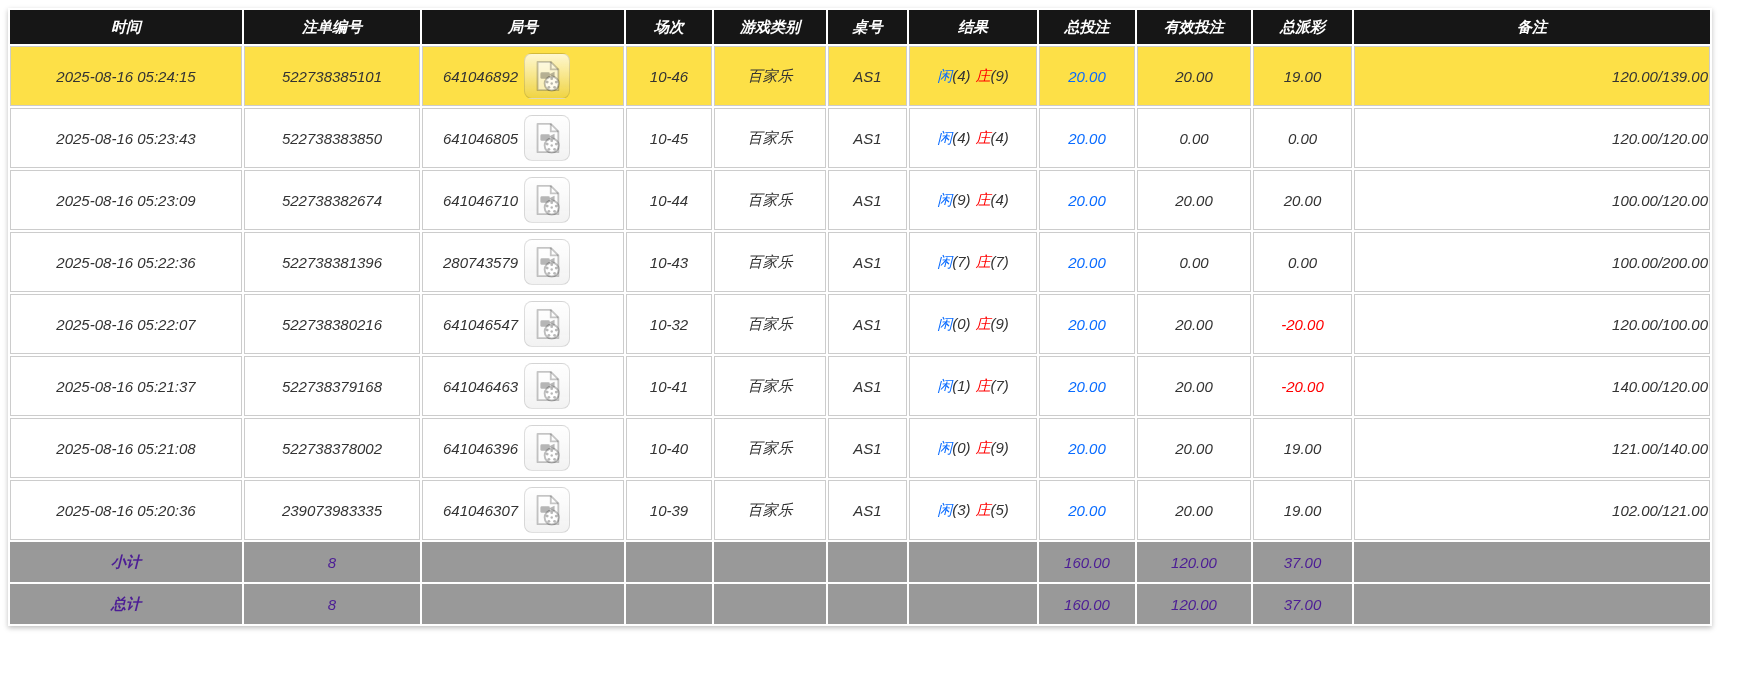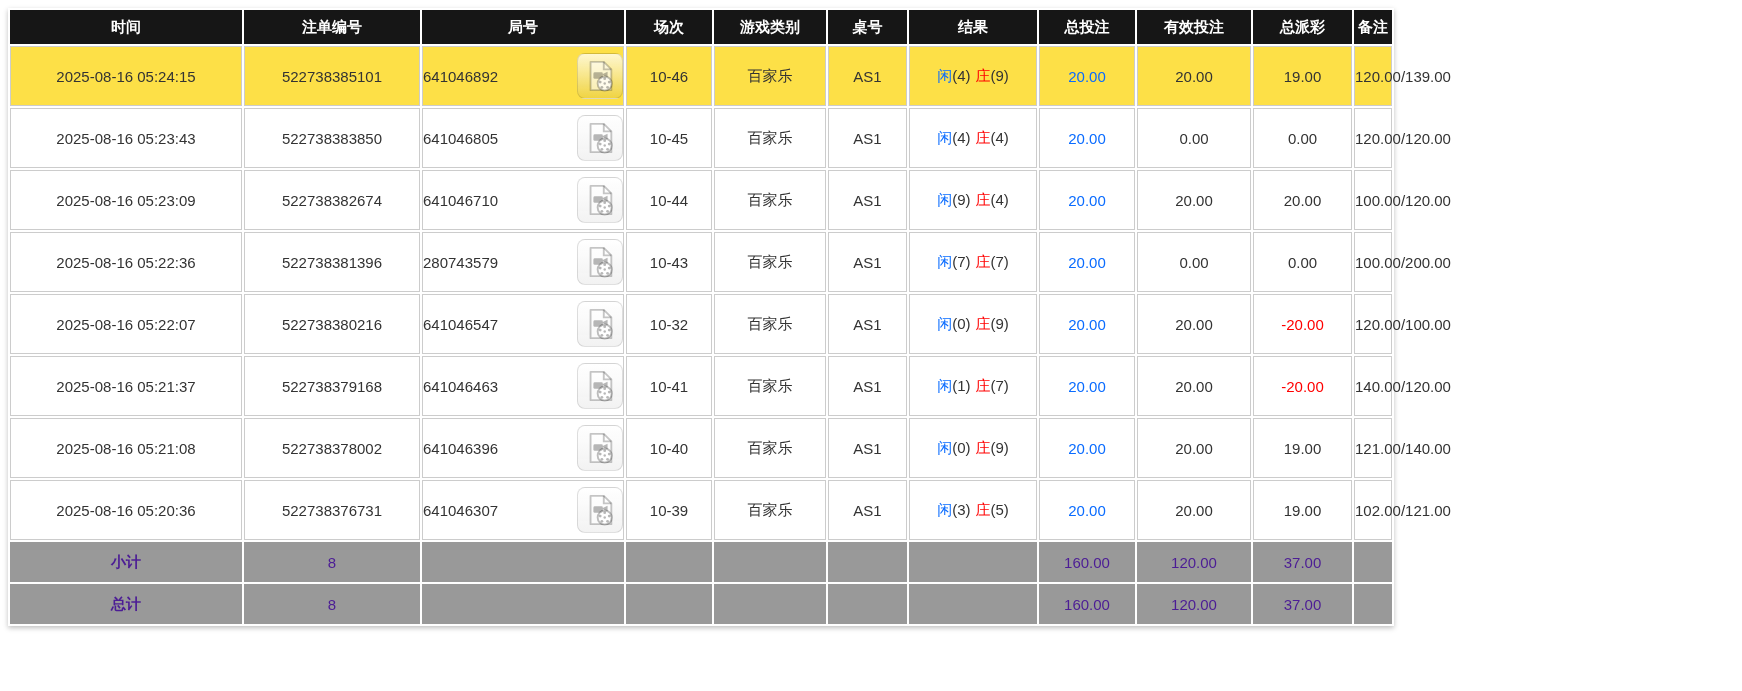--- a/index.html
+++ b/index.html
@@ -1,31 +1,31 @@
 <!DOCTYPE html>
 <html><head>
 <meta charset="utf-8">
 <style>
   html,body{margin:0;padding:0;background:#ffffff;}
   body{font-family:"Liberation Sans","DejaVu Sans",sans-serif;width:1742px;height:691px;overflow:hidden;}
   table.records{
     border-collapse:separate;border-spacing:2px;table-layout:fixed;
-    width:1386px;margin:8px;font-size:15px;color:#333;
-    box-shadow:0 2px 5px rgba(0,0,0,0.25);background:#fff;
+    width:1704px;margin:8px;font-size:15px;color:#333;
+    box-shadow:0 2px 5px rgba(0,0,0,0.25);background:#fff;font-style:italic;
   }
   th{background:#161616;color:#fff;font-weight:bold;height:34px;font-size:15px;padding:0;}
   td{border:1px solid #ccc;background:#fff;height:58px;text-align:center;padding:0;}
   tr.hl td{background:#fde047;margin-left:44px;}
   tr.sum td{background:#999;border-color:#999;color:#4c1d95;height:38px;}
   tr.sum td.lbl{font-weight:bold;}
-  td.rm{text-align:right;padding-right:13px;}
+  td.rm{text-align:right;padding-right:1px;}
   .blue{color:#0a6cff;}
   .red{color:#ff0000;}
   .result .grp2{margin-left:5px;}
-  .round-inner{display:flex;align-items:center;justify-content:space-between;gap:6px;}
+  .round-inner{display:flex;align-items:center;justify-content:flex-start;gap:6px;padding-left:20px;}
   .vbtn{
     width:46px;height:46px;border-radius:8px;box-sizing:border-box;
     border:1px solid rgba(0,0,0,0.12);
     background:linear-gradient(180deg,rgba(255,255,255,0.75),rgba(0,0,0,0.05));
     padding:4px;cursor:pointer;display:flex;align-items:center;justify-content:center;
   }
   svg.vicon{width:34px;height:34px;display:block;}
   #icon-defs{position:absolute;width:0;height:0;overflow:hidden;}
 </style>
 </head>
@@ -226,21 +226,21 @@
       <td>百家乐</td>
       <td>AS1</td>
       <td class="result"><span class="blue">闲</span><span>(0)</span><span class="red grp2">庄</span><span>(9)</span></td>
       <td class="blue">20.00</td>
       <td>20.00</td>
       <td>19.00</td>
       <td class="rm">121.00/140.00</td>
     </tr>
     <tr>
       <td>2025-08-16 05:20:36</td>
-      <td>522738376731</td>
+      <td>239073983335</td>
       <td>
           <div class="round-inner">
             <span>641046307</span>
             <button class="vbtn">
               <svg class="vicon">
                 <use href="#vdoc"></use>
               </svg>
             </button>
           </div>
         </td>

